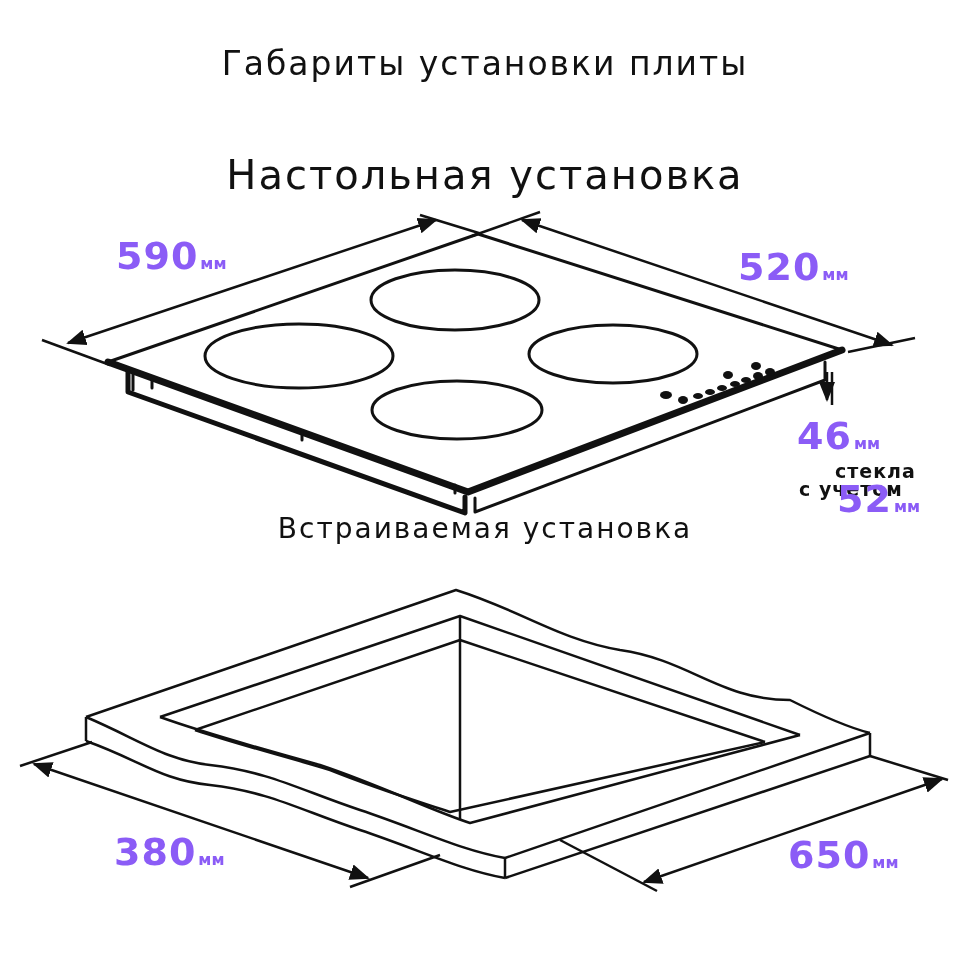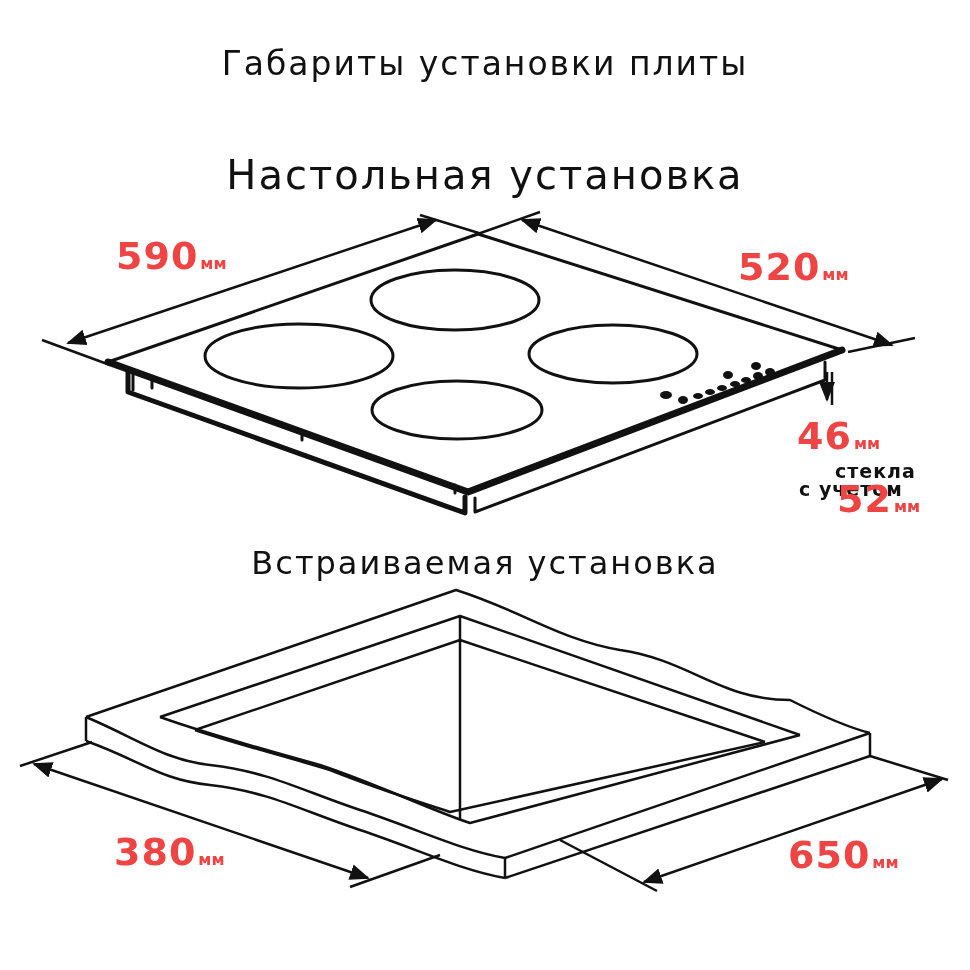--- a/index.html
+++ b/index.html
@@ -2,23 +2,23 @@
 <html><head>
 <meta charset="utf-8">
 <style>
   html, body { margin: 0; padding: 0; background: #ffffff; }
   body { width: 970px; height: 970px; position: relative; overflow: hidden;
          font-family: "DejaVu Sans", sans-serif; color: #111; }
   .title { position: absolute; left: 0; width: 970px; text-align: center;
            font-family: "DejaVu Sans", sans-serif; font-weight: normal; letter-spacing: 2px; color: #111; }
   #main-title { top: 44px; font-size: 33px; }
   #sec1-title { top: 152px; font-size: 40px; }
-  #sec2-title { top: 544px; font-size: 32px; text-align: center; }
+  #sec2-title { top: 512px; font-size: 28px; text-align: center; }
   svg.drawing { position: absolute; left: 0; top: 0; }
-  .dim { position: absolute; font-family: "DejaVu Sans", sans-serif; font-weight: bold; color: #ef4444; white-space: nowrap; line-height: 1; }
+  .dim { position: absolute; font-family: "DejaVu Sans", sans-serif; font-weight: bold; color: #8b5cf6; white-space: nowrap; line-height: 1; }
   .dim .num { font-size: 38px; letter-spacing: 1px; }
   .dim .unit { font-size: 16px; margin-left: 2px; }
   .note { position: absolute; font-family: "DejaVu Sans", sans-serif; font-weight: bold; font-size: 19px; line-height: 19px; color: #111; letter-spacing: 1px; }
 </style>
 </head>
 <body>
 
 <div class="title" id="main-title">Габариты установки плиты</div>
 <div class="title" id="sec1-title">Настольная установка</div>
 <div class="title" id="sec2-title">Встраиваемая установка</div>

